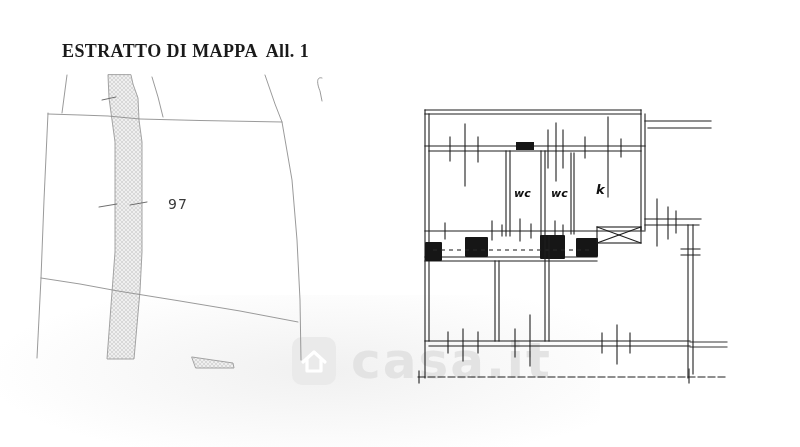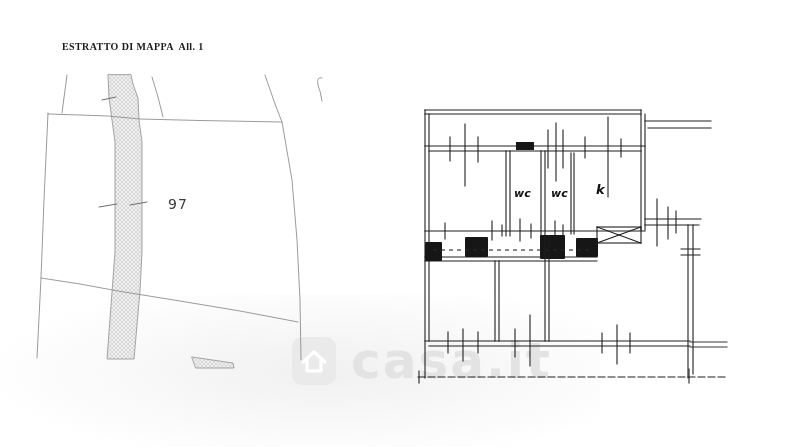--- a/index.html
+++ b/index.html
@@ -2,21 +2,21 @@
 <html><head>
 <meta charset="utf-8">
 <style>
   html,body{margin:0;padding:0;background:#fff;}
   .page{
     position:relative;width:800px;height:447px;overflow:hidden;
     background:#ffffff;font-family:"Liberation Sans",sans-serif;
   }
   .doc-title{
     position:absolute;font-family:"Liberation Serif",serif;
-    font-weight:bold;font-size:10px;color:#1a1a1a;
+    font-weight:bold;font-size:18px;color:#1a1a1a;
     letter-spacing:0.4px;white-space:pre;
   }
   .title-left{left:62px;top:41px;}
   .title-right{left:420px;top:41px;}
   .wash{
     position:absolute;left:-20px;top:295px;width:620px;height:170px;
     background:radial-gradient(ellipse at 55% 45%, rgba(175,175,175,0.18), rgba(175,175,175,0) 70%);
     pointer-events:none;
   }
   .watermark{

